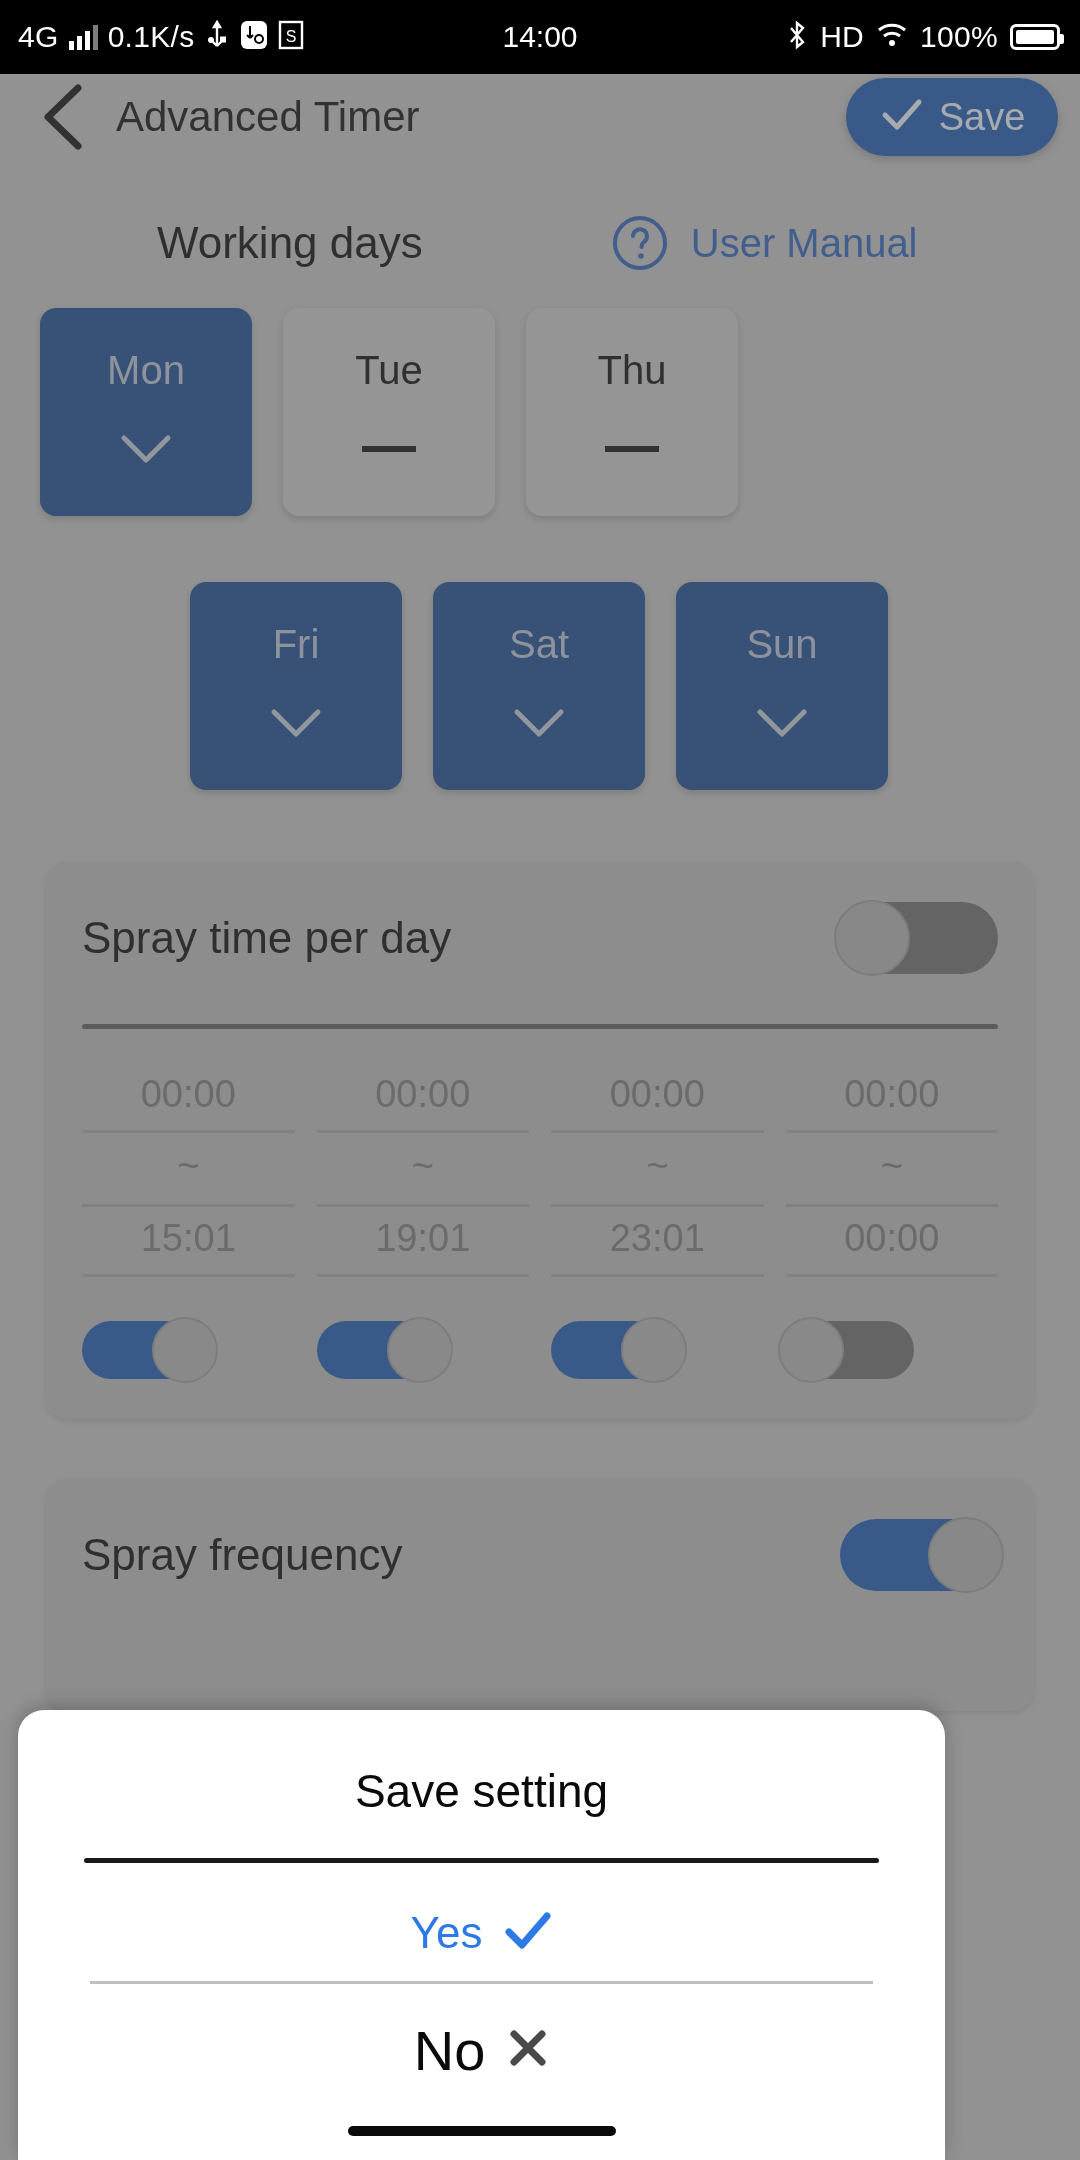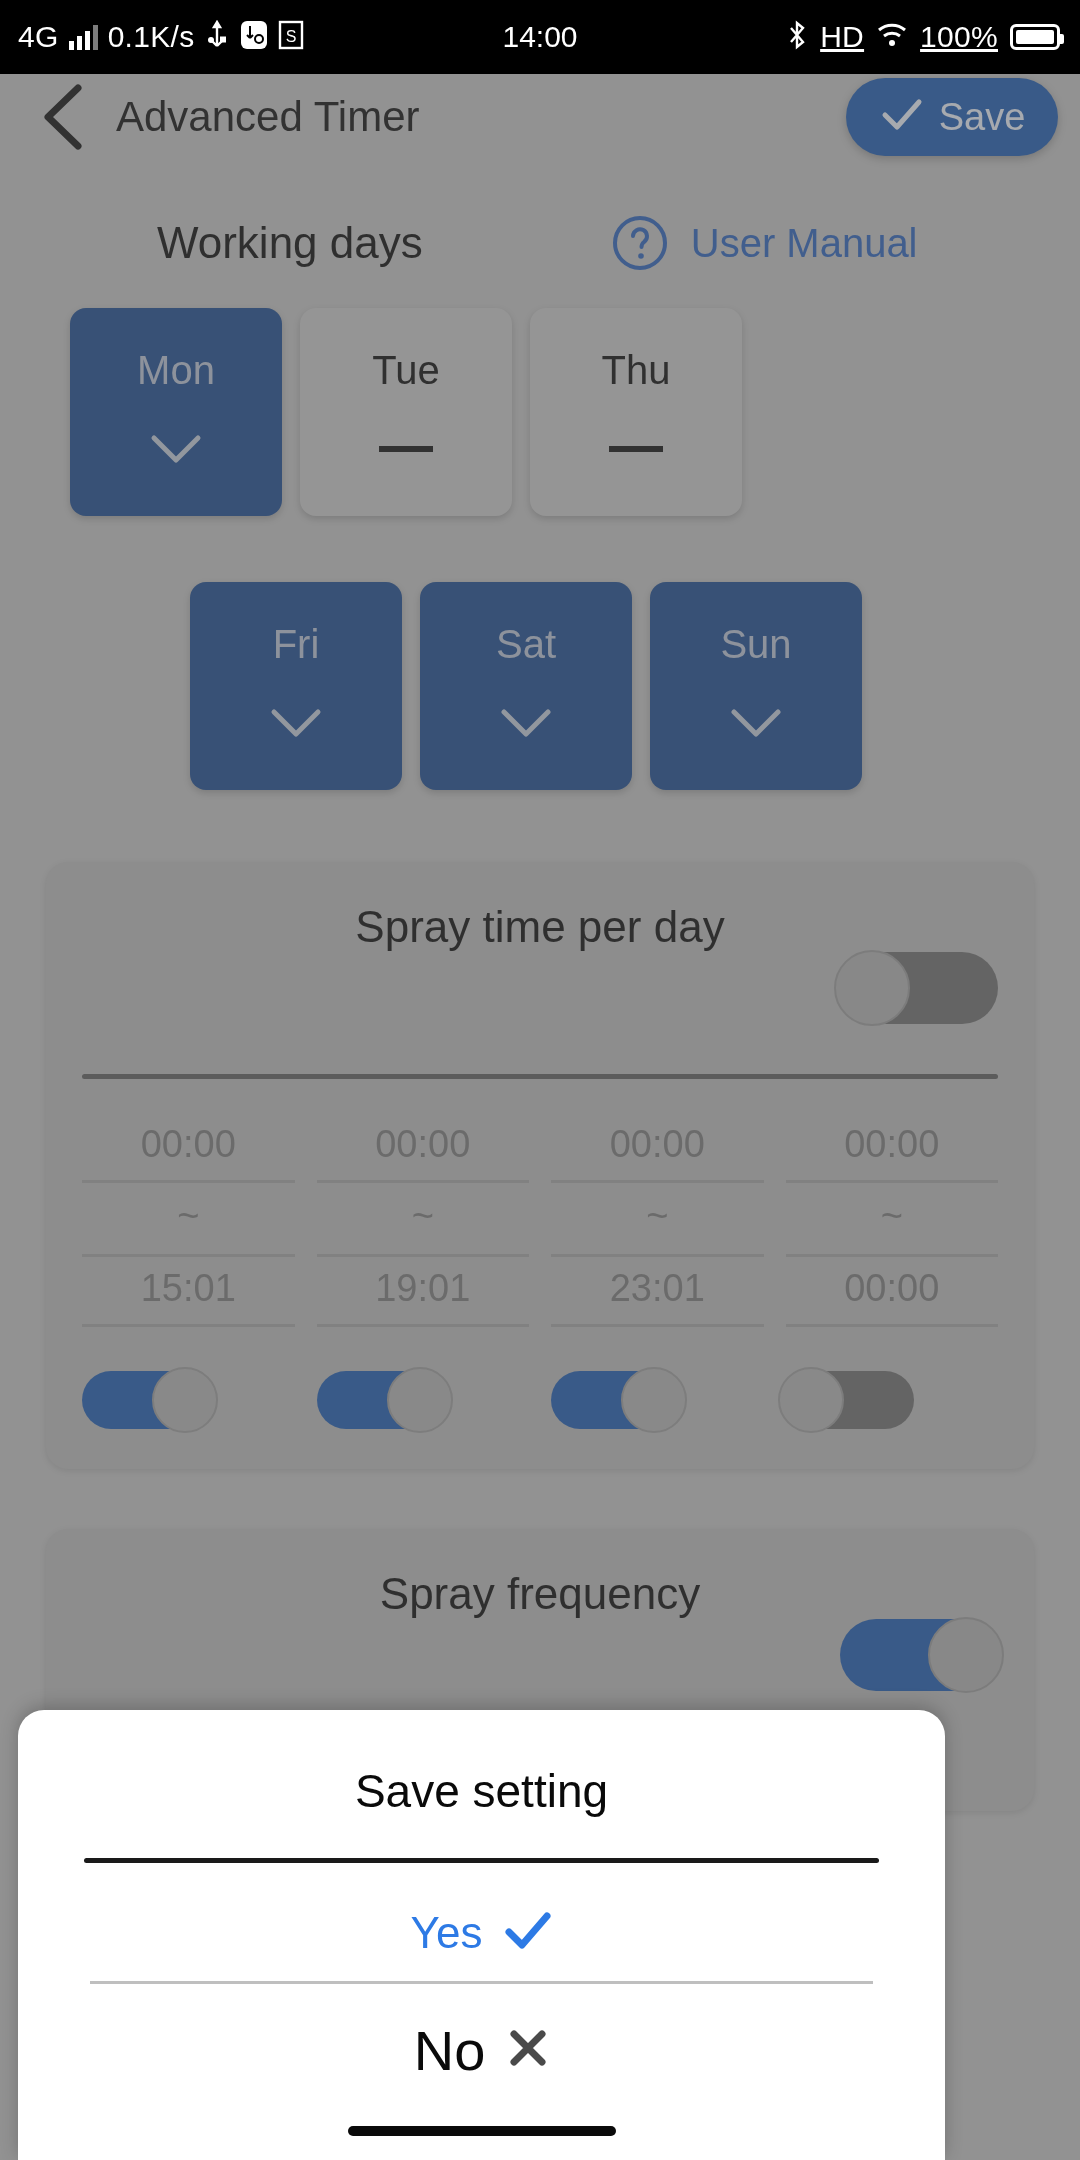--- a/index.html
+++ b/index.html
@@ -20,21 +20,21 @@
   .statusbar {
     position: absolute; top: 0; left: 0;
     width: 1080px; height: 74px;
     background: #000;
     display: flex; align-items: center;
     color: #fff;
     z-index: 40;
   }
   .sb-left { display: flex; align-items: center; gap: 10px; padding-left: 18px; }
   .sb-center { position: absolute; left: 0; right: 0; text-align: center; }
-  .sb-right { margin-left: auto; display: flex; align-items: center; gap: 12px; padding-right: 20px; text-decoration: underline; }
+  .sb-right { margin-left: auto; display: flex; align-items: center; gap: 12px; padding-right: 20px; }
   .sb-text { font-size: 30px; letter-spacing: 0.3px; }
   .sb-time { font-size: 30px; font-weight: 400; }
   .bars { display: flex; align-items: flex-end; gap: 3px; height: 26px; }
   .bars i { display: block; width: 5px; background: #fff; }
   .bars i:nth-child(1){height:9px;} .bars i:nth-child(2){height:14px;}
   .bars i:nth-child(3){height:19px;} .bars i:nth-child(4){height:25px;background:#7d7d7d;}
   .sb-icon { display:inline-block; }
   .battery {
     width: 50px; height: 26px; border: 3px solid #fff; border-radius: 6px;
     position: relative; display: flex; align-items: center; padding: 3px;
@@ -83,21 +83,21 @@
 
   .section-head {
     display: flex; align-items: center;
     padding: 42px 0 0 7px;
   }
   .section-title { font-size: 44px; color: #0c0c0c; margin-left: 150px; }
   .help-icon { margin-left: 188px; width: 58px; height: 58px; flex: none; }
   .manual-link { margin-left: 22px; font-size: 40px; color: #2d63ba; }
 
   .days-row {
-    display: flex; padding: 0 0 0 70px; margin-top: 36px; gap: 18px;
+    display: flex; padding: 0 0 0 40px; margin-top: 36px; gap: 31px;
   }
   .days-row.row2 { padding-left: 190px; margin-top: 66px; }
   .day {
     width: 212px; height: 208px;
     border-radius: 16px;
     display: flex; flex-direction: column;
     align-items: center; justify-content: center;
     position: relative;
     box-shadow: 0 3px 7px rgba(0,0,0,0.2);
   }
@@ -110,21 +110,21 @@
   .dash { width: 54px; height: 6px; background: #111; display: block; }
 
   
   .card {
     margin: 72px 46px 0 46px;
     background: #b9b9b9;
     border-radius: 22px;
     padding: 40px 36px 40px 36px;
     box-shadow: 0 2px 6px rgba(0,0,0,0.12);
   }
-  .card-head { display: flex; align-items: center; flex-direction: column; }
+  .card-head { display: flex; align-items: center; }
   .card-title { font-size: 44px; color: #0c0c0c; }
 
   .toggle {
     margin-left: auto;
     width: 158px; height: 72px;
     border-radius: 40px;
     position: relative; flex: none;
   }
   .toggle.off { background: #6e6e6e; }
   .toggle.on  { background: #1f5cb0; }

